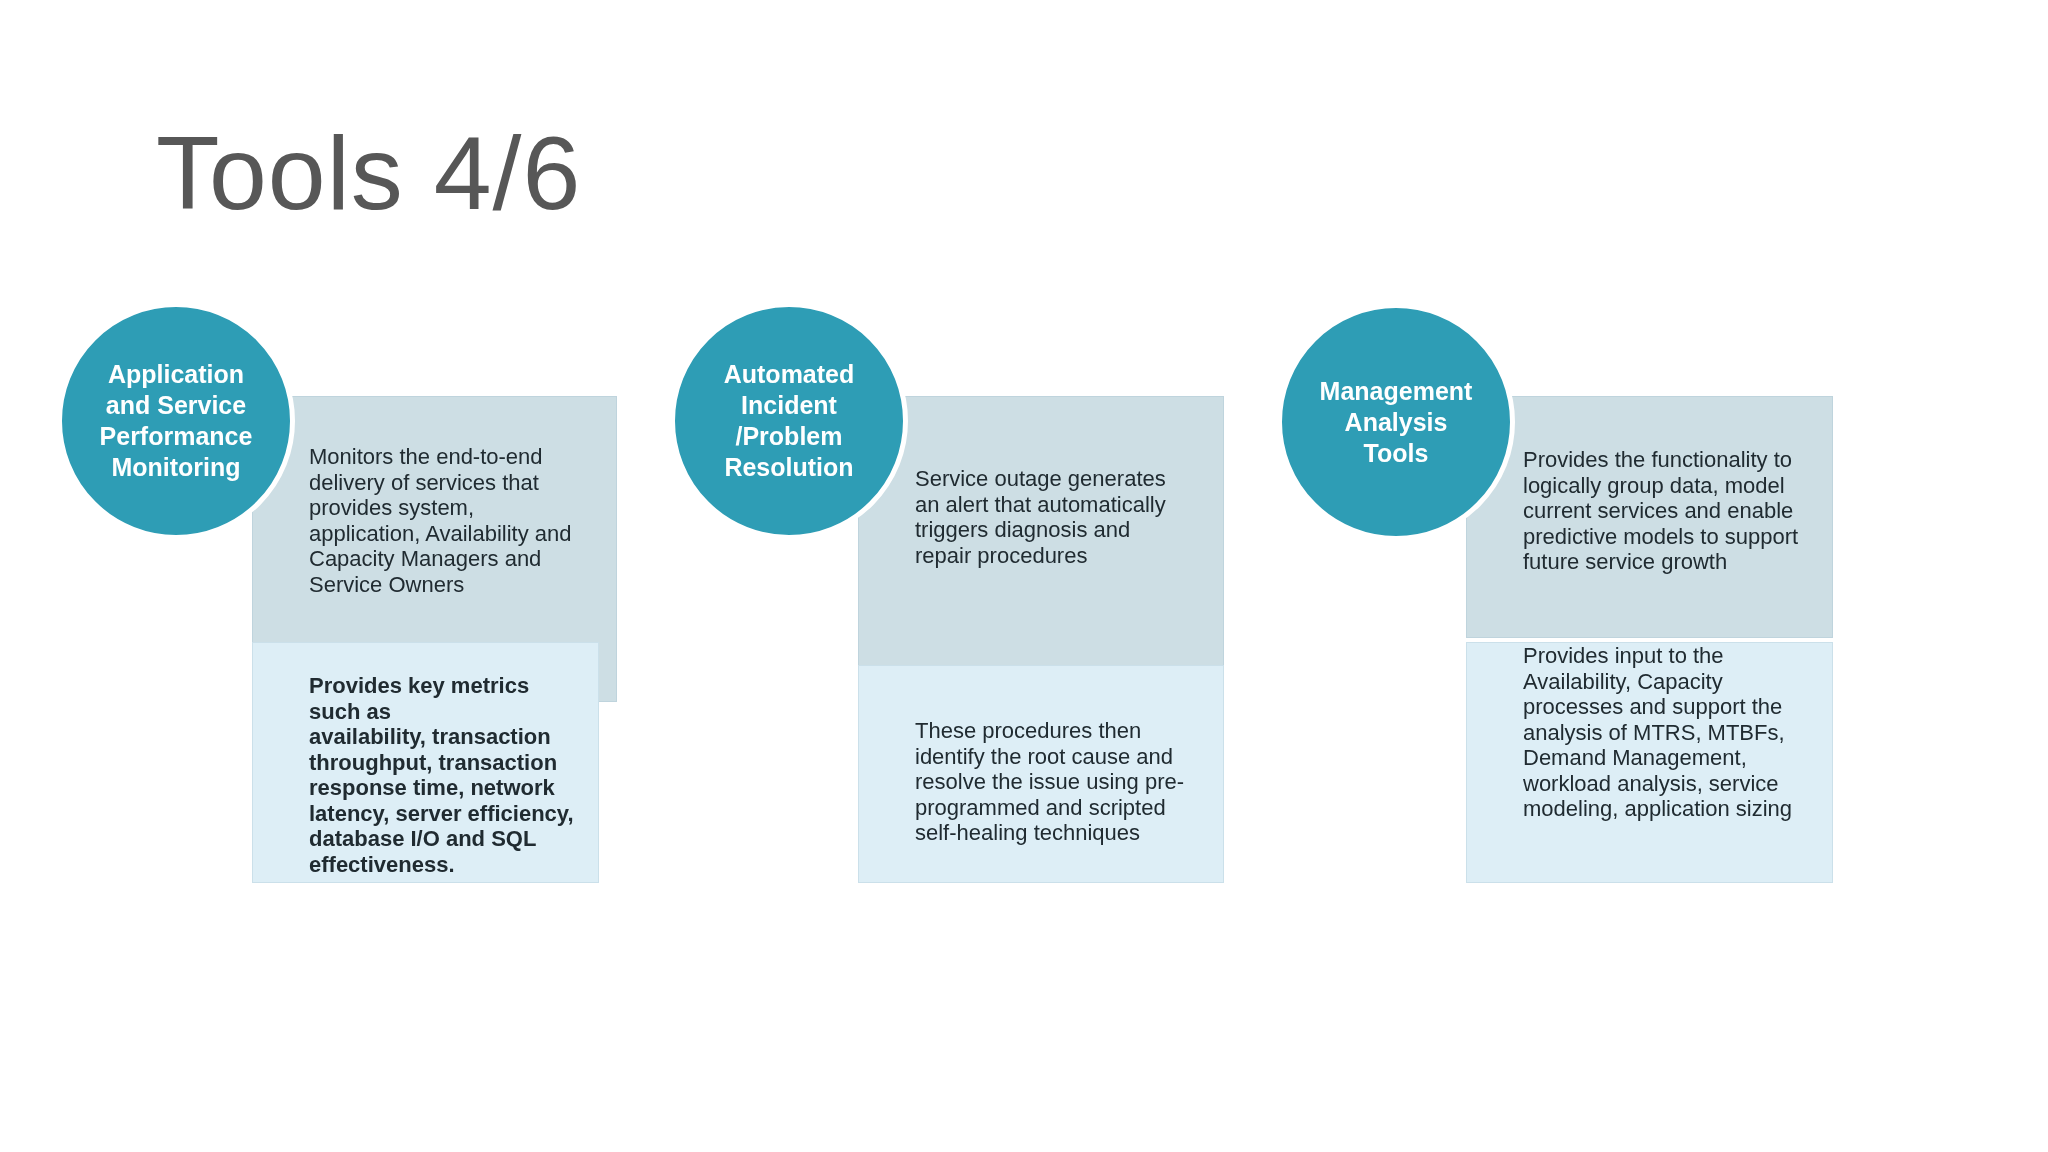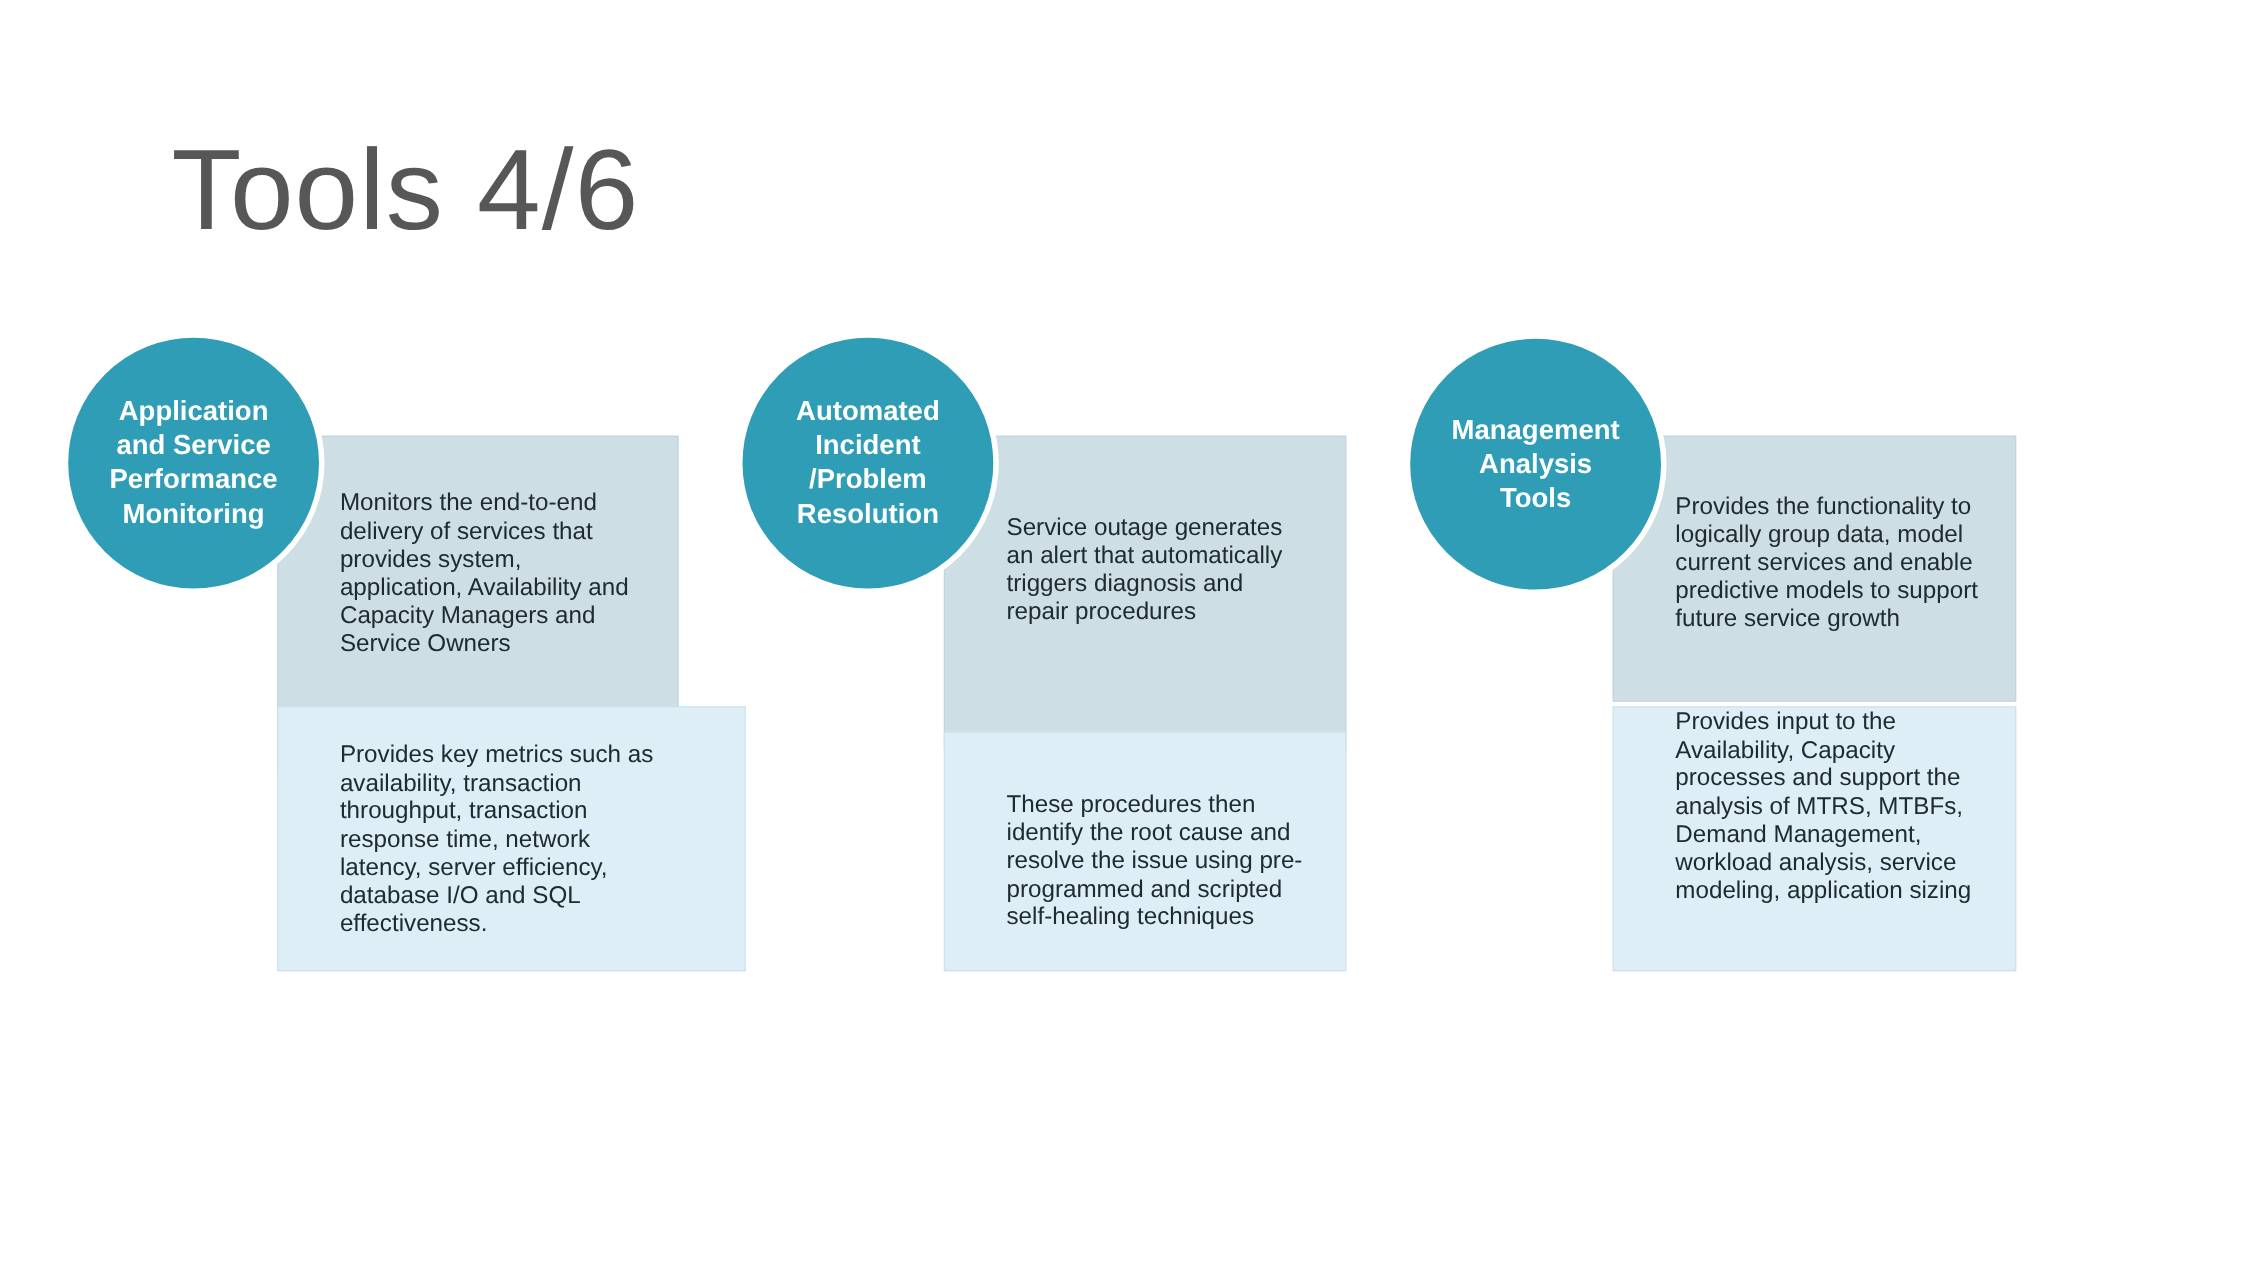--- a/index.html
+++ b/index.html
@@ -30,21 +30,21 @@
   .box p{
     margin:0;
     padding:0 18px 0 56px;
     font-size:22px;
     line-height:25.5px;
     color:#202b31;
     white-space:pre-line;
   }
   
   .g1 .box.top{left:252px;top:396px;width:365px;height:306px;}
-  .g1 .box.bottom{left:252px;top:642px;width:426px;height:241px;}
+  .g1 .box.bottom{left:252px;top:642px;width:347px;height:241px;font-weight:bold;}
   .g1 .box.top p{padding-top:47px;}
   .g1 .box.bottom p{padding-top:30px;}
   .g1 .circle{left:57px;top:302px;}
   
   .g2 .box.top{left:858px;top:396px;width:366px;height:286px;}
   .g2 .box.bottom{left:858px;top:665px;width:366px;height:218px;}
   .g2 .box.top p{padding-top:69px;}
   .g2 .box.bottom p{padding-top:52px;}
   .g2 .circle{left:670px;top:302px;}
   

